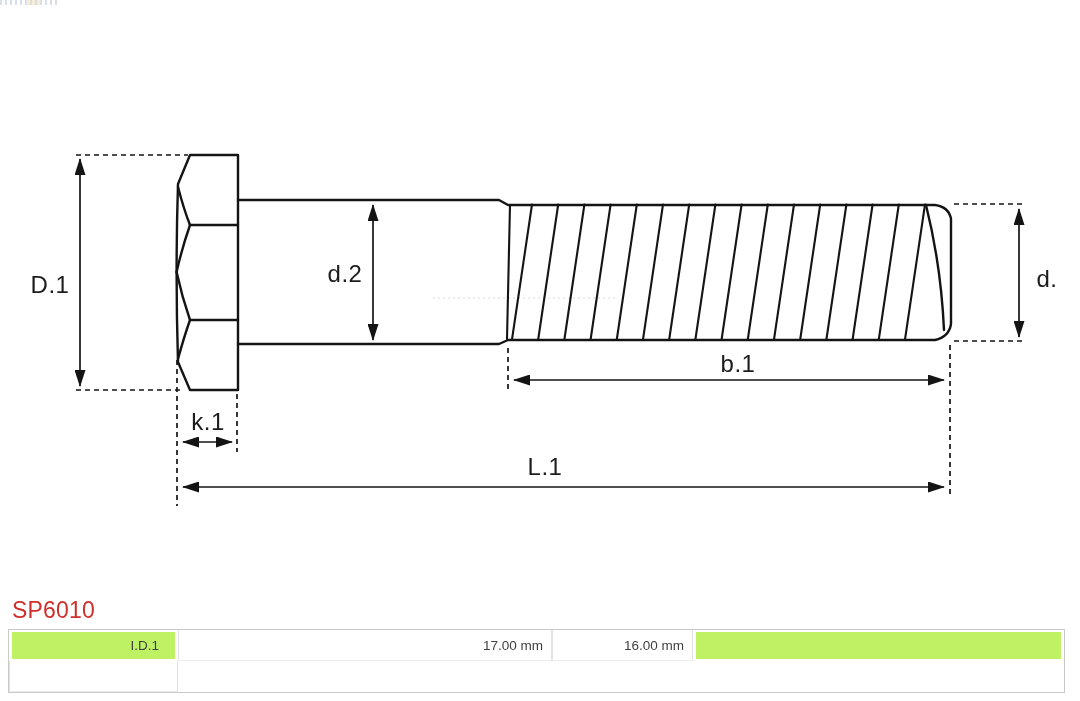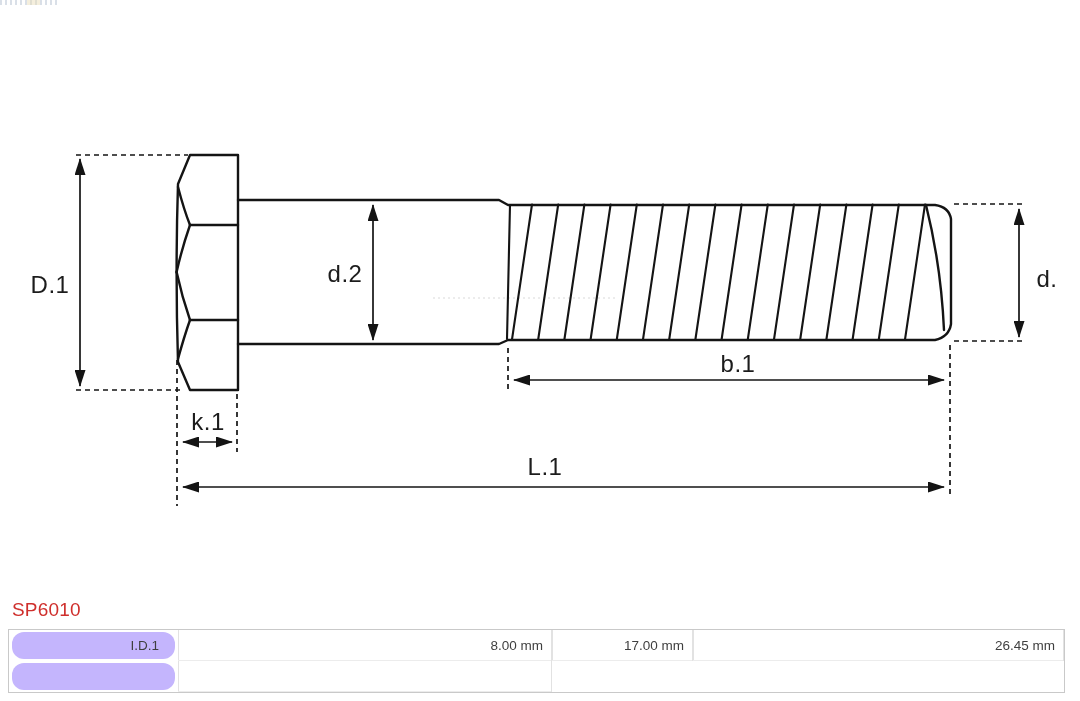--- a/index.html
+++ b/index.html
@@ -18,34 +18,34 @@
   svg.drawing{position:absolute;left:0;top:0;display:block;}
   .bolt-line{fill:none;stroke:#141414;stroke-width:2.4;stroke-linejoin:round;stroke-linecap:round;}
   .hatch{stroke:#141414;stroke-width:2.1;stroke-linecap:round;}
   .dim{fill:none;stroke:#141414;stroke-width:1.7;}
   .dashed{fill:none;stroke:#141414;stroke-width:1.7;stroke-dasharray:5 4;}
   .centerline{fill:none;stroke:#d9d9d9;stroke-width:1.2;stroke-dasharray:2 3;}
   .dim-label{font-family:"Liberation Sans",sans-serif;font-size:24px;fill:#1c1c1c;letter-spacing:.5px;}
   .arrowhead{fill:#141414;}
 
   .part-number{
-    position:absolute;left:12px;top:599px;font-size:19px;line-height:22px;
+    position:absolute;left:12px;top:599px;font-size:23px;line-height:22px;
     color:#cf2f2c;letter-spacing:.2px;
   }
   .spec-table{
     position:absolute;left:8px;top:629px;width:1055px;height:62px;
     border:1px solid #c9c9c9;background:#fff;
     display:grid;grid-template-columns:169px 374px 141px 1fr;grid-template-rows:1fr 1fr;
     font-size:13.5px;color:#3f3f3f;
   }
   .cell{display:flex;align-items:stretch;min-width:0;}
   .cell-label{background:#fff;padding:2px 3px;}
   .cell-label .chip{
-    flex:1;background:#c4b5fd;display:flex;align-items:center;
-    justify-content:flex-end;padding-right:16px;border-radius:12px;
+    flex:1;background:#bef264;display:flex;align-items:center;
+    justify-content:flex-end;padding-right:16px;
   }
   .cell-value{
     background:#fff;align-items:center;justify-content:flex-end;padding-right:9px;
     box-shadow:inset -1px 0 0 #e2e2e2, inset 0 -1px 0 #ececec, inset 1px 0 0 #e2e2e2;
   }
 </style>
 </head>
 <body>
 
 <div class="corner-artifact"></div>
@@ -134,21 +134,20 @@
     <text class="dim-label" x="545" y="475" text-anchor="middle">L.1</text>
   </g>
 </svg>
 
 <div class="part-number">SP6010</div>
 
 <div class="spec-table">
   <div class="cell cell-label">
     <div class="chip">I.D.1</div>
   </div>
-  <div class="cell cell-value">8.00 mm</div>
   <div class="cell cell-value">17.00 mm</div>
 
-  <div class="cell cell-value">26.45 mm</div>
+  <div class="cell cell-value">16.00 mm</div>
   <div class="cell cell-label">
     <div class="chip"></div>
   </div>
   <div class="cell cell-value"></div>
 </div>
 
 </body></html>

